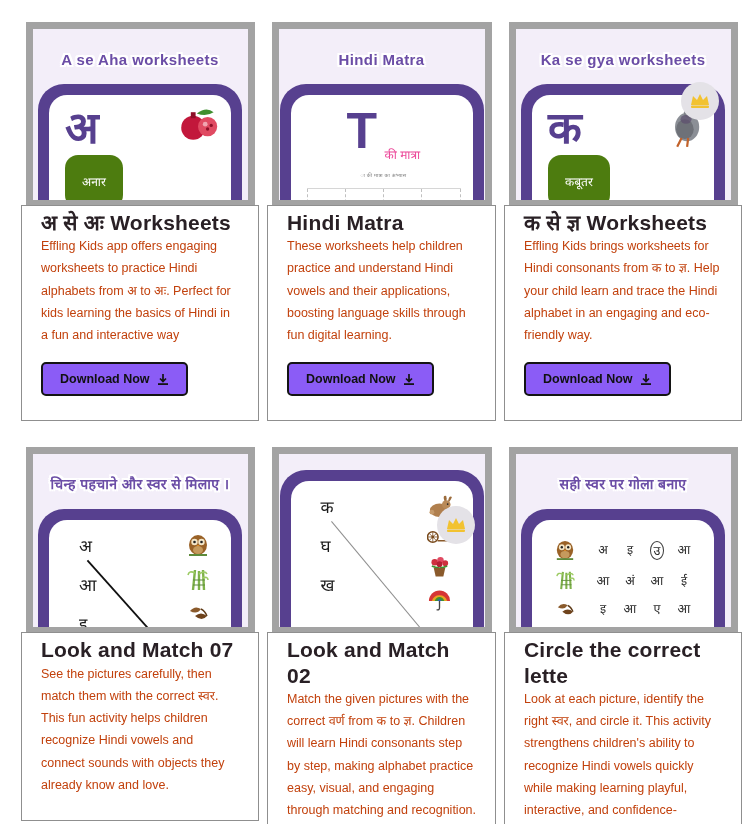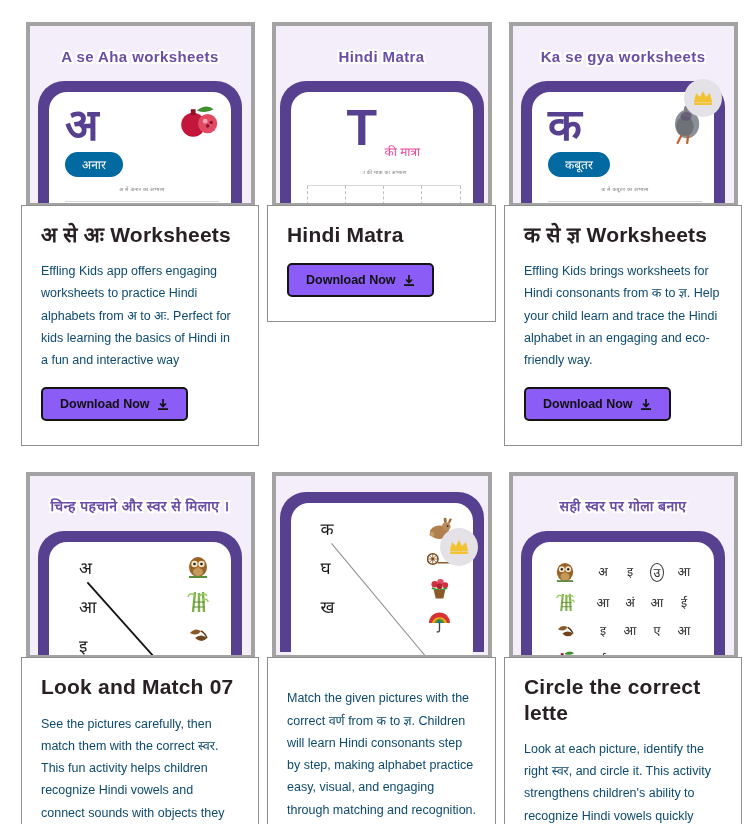--- a/index.html
+++ b/index.html
@@ -3,37 +3,37 @@
 <meta charset="utf-8">
 <style>
   * { margin:0; padding:0; box-sizing:border-box; }
   html,body { width:749px; height:824px; overflow:hidden; background:#ffffff;
     font-family:"Liberation Sans","DejaVu Sans",sans-serif; }
   .grid { display:grid; grid-template-columns:238px 229px 238px; column-gap:8px; row-gap:26px;
     padding:22px 7px 0 21px; align-items:start; }
   .card { position:relative; }
 
   
-  .hdr { background:#f3eef9; border:4px solid #a3a3a3; width:calc(100% - 9px); margin:0 auto;
+  .hdr { background:#f3eef9; border:7px solid #a3a3a3; width:calc(100% - 9px); margin:0 auto;
     height:185px; overflow:hidden; position:relative; }
   .row2 .hdr { height:187px; }
   .bubble { text-align:center; margin-top:22px; font-weight:800; color:#6b4da6; font-size:15px;
     letter-spacing:.4px;
     text-shadow:-2px -2px 0 #fff,2px -2px 0 #fff,-2px 2px 0 #fff,2px 2px 0 #fff,0 -2px 0 #fff,0 2px 0 #fff,-2px 0 0 #fff,2px 0 0 #fff; }
   .bubble.dev { font-size:14px; margin-top:20px; }
 
   
   .tablet { width:204px; margin:16px auto 0; background:#57408f; border-radius:26px 26px 0 0;
     padding:11px 11px 0 11px; height:160px; position:relative; }
   .sheet { background:#ffffff; border-radius:18px 18px 0 0; height:200px; padding:10px 12px 0 16px; position:relative; }
 
   .big-letter { color:#57408f; font-size:44px; line-height:1.05; font-weight:bold; }
   .big-letter.latin { font-size:50px; font-weight:800; letter-spacing:-2px; }
-  .pill { display:inline-block; background:#0369a1; color:#fff; font-size:12px; border-radius:13px;
-    padding:4px 17px; margin-top:4px; }
+  .pill { display:inline-block; background:#4d7c0f; color:#fff; font-size:12px; border-radius:13px;
+    padding:18px 17px; margin-top:4px; }
   .preview-top { display:flex; justify-content:space-between; align-items:flex-start; }
   .caption { text-align:center; font-size:5px; color:#7a7a7a; margin-top:9px; letter-spacing:.3px; }
   .trace-row { margin-top:9px; border-top:1px solid #d6d6d6; border-bottom:1px solid #d6d6d6;
     height:26px; display:flex; justify-content:space-around; align-items:center; }
   .trace-letter { color:#cfc8e2; font-size:15px; }
   .matra-label { color:#ec4899; font-weight:normal; font-size:12px; margin:-12px 0 0 78px; }
   .m-row { margin-top:10px; border-top:1px solid #d6d6d6; border-bottom:1px solid #d6d6d6;
     height:26px; display:flex; }
   .m-cell { flex:1; border-left:1px dashed #c0c0c0; }
   .m-cell:last-child { border-right:1px dashed #c0c0c0; }
@@ -53,23 +53,23 @@
   .cg-letters span.circled { border:1.2px solid #3a3a3a; border-radius:50%; padding:0 2px; }
 
   
   .crown-badge { position:absolute; width:38px; height:38px; border-radius:50%; background:#e4e2e7;
     display:flex; align-items:center; justify-content:center; z-index:3; }
   .crown-top { top:53px; right:12px; }
   .crown-row2 { top:52px; right:10px; }
 
   
   .info { position:relative; z-index:2; background:#ffffff; border:1px solid #8f8f8f;
-    margin-top:-2px; padding:16px 18px 24px 19px; }
+    margin-top:-2px; padding:4px 18px 24px 19px; }
   .title { font-size:21px; font-weight:800; color:#292025; line-height:1.2; letter-spacing:.2px; }
-  .desc { margin-top:13px; font-size:12.5px; color:#0c4a6e; line-height:1.78; }
+  .desc { font-size:12.5px; color:#c2410c; line-height:1.78; }
   .dl-btn { margin-top:16px; display:inline-flex; align-items:center; gap:7px; background:#8b5cf6;
     border:2px solid #141414; border-radius:5px; padding:8px 17px; font-weight:bold; font-size:12.5px;
     color:#111; cursor:pointer; font-family:inherit; }
   .dl-btn svg { display:block; }
 </style>
 </head>
 <body>
 
 <svg width="0" height="0" style="position:absolute">
   <defs>
@@ -204,20 +204,21 @@
               <div class="m-cell"></div>
               <div class="m-cell"></div>
               <div class="m-cell"></div>
           </div>
 
         </div>
       </div>
     </div>
     <div class="info">
       <div class="title">Hindi Matra</div>
+      <div class="desc">These worksheets help children practice and understand Hindi vowels and their applications, boosting language skills through fun digital learning.</div>
       <button class="dl-btn">
         <span>Download Now</span>
         <svg width="12" height="13" viewBox="0 0 12 13">
             <use href="#ic-download"></use>
           </svg>
       </button>
     </div>
   </div>
 
   <div class="card">
@@ -338,20 +339,21 @@
                 </svg>
             </div>
           </div>
           <svg class="connector" viewBox="0 0 180 150">
             <line x1="40" y1="16" x2="150" y2="148" stroke="#8f8f8f" stroke-width="1"></line>
           </svg>
         </div>
       </div>
     </div>
     <div class="info">
+      <div class="title">Look and Match 02</div>
       <div class="desc">Match the given pictures with the correct वर्ण from क to ज्ञ. Children will learn Hindi consonants step by step, making alphabet practice easy, visual, and engaging through matching and recognition.</div>
 
     </div>
   </div>
 
   <div class="card row2">
     <div class="hdr">
       <div class="bubble dev">सही स्वर पर गोला बनाए</div>
       <div class="tablet">
         <div class="sheet" style="padding-left:10px;">

